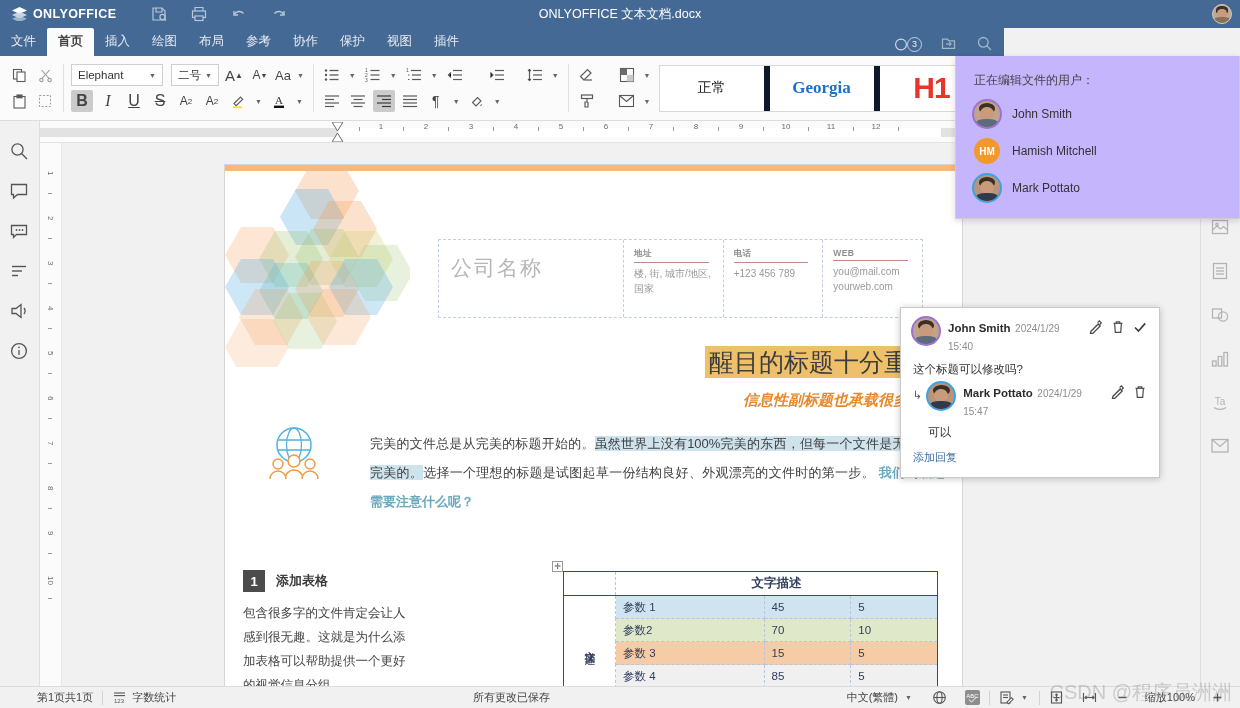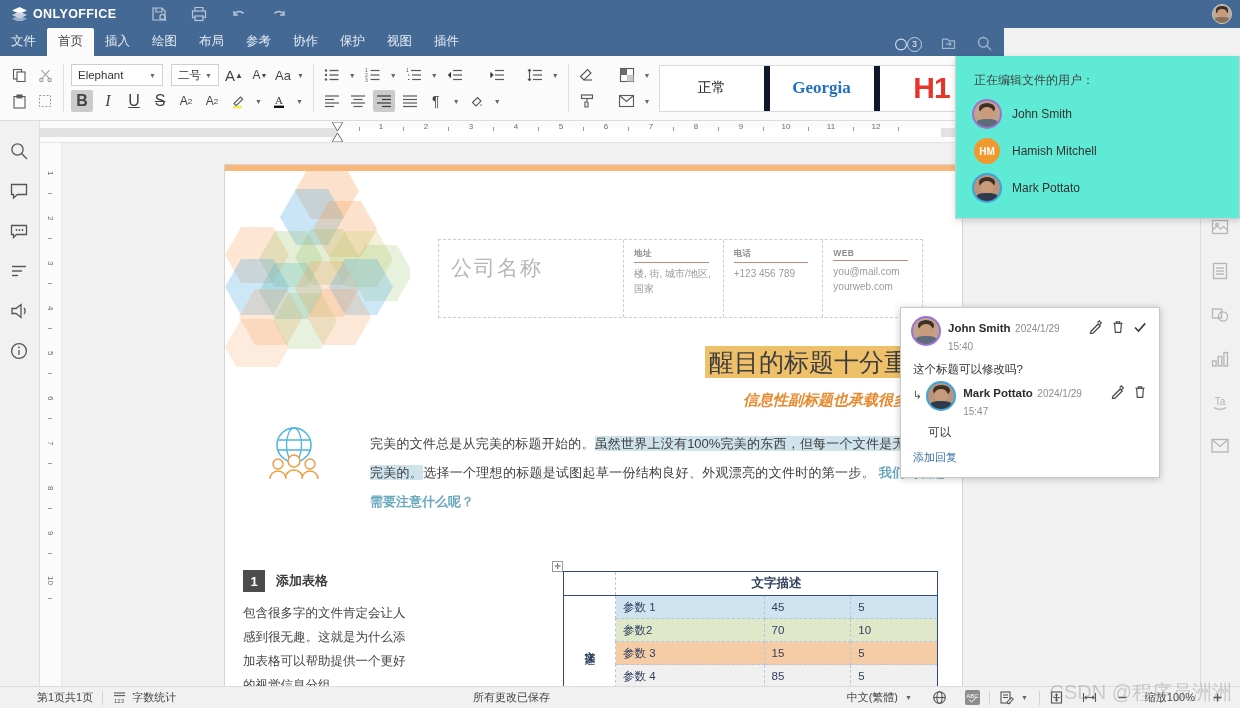--- a/index.html
+++ b/index.html
@@ -32,21 +32,21 @@
 
   
   .menubar {
     position: absolute; top: 28px; left: 0; width: 1004px; height: 28px;
     background: #446995; display: flex; align-items: flex-end;
   }
   .mtab {
     font-size: 12.5px; color: #e7ecf3; padding: 4px 11px 6px;
     cursor: pointer; line-height: 18px;
   }
-  .mtab.active { background: #fbfbfb; color: #444; font-weight: normal; border-radius: 2px 2px 0 0; }
+  .mtab.active { background: #fbfbfb; color: #444; font-weight: bold; border-radius: 2px 2px 0 0; }
   .menu-right { position: absolute; right: 10px; bottom: 3px; display: flex; align-items: center; gap: 18px; }
   .collab-badge {
     display: flex; align-items: center; color: #fff; font-size: 10px;
     opacity: .92; cursor: pointer; position: relative;
   }
   .collab-badge .cb-num {
     border: 1.2px solid #cfdae8; border-radius: 50%; width: 15px; height: 15px;
     display: flex; align-items: center; justify-content: center; font-size: 9px;
     margin-left: -5px; background: #446995;
   }
@@ -225,21 +225,21 @@
   .side-vert { writing-mode: vertical-rl; line-height: 15px; letter-spacing: 1px; }
   .td-num { }
   .row-blue td { background: #cfe3f0; }
   .row-green td { background: #dfe8c8; }
   .row-orange td { background: #f6cca6; }
   .row-grey td { background: #f0f0f0; }
 
   
   .collabpop {
     position: absolute; top: 56px; right: 0; width: 285px; height: 163px;
-    background: #5eead4; border: 1px solid #cfcfcf; border-top: none;
+    background: #c4b5fd; border: 1px solid #cfcfcf; border-top: none;
     box-shadow: 0 2px 6px rgba(0,0,0,.15); padding: 16px 18px; z-index: 40;
   }
   .cp-title { font-size: 12px; color: #444; margin-bottom: 12px; }
   .cp-row { display: flex; align-items: center; gap: 12px; margin-bottom: 11px; cursor: pointer; }
   .cp-av {
     width: 26px; height: 26px; border-radius: 50%; overflow: hidden; position: relative;
     display: flex; align-items: center; justify-content: center;
     font-size: 10px; font-weight: bold; color: #fff; flex: none;
   }
   .cp-name { font-size: 12px; color: #333; }
@@ -332,20 +332,21 @@
             <path d="M4 6v4h4"></path>
         </svg>
       </span>
       <span class="tb-ic">
         <svg width="18" height="18" viewBox="0 0 18 18" fill="none" stroke="#fff" stroke-width="1.4">
           <path d="M13.5 9.5C12 6 7 5.5 4.5 8.5"></path>
             <path d="M14 6v4h-4"></path>
         </svg>
       </span>
     </div>
+    <div class="doc-title">ONLYOFFICE 文本文档.docx</div>
     <div class="tb-right">
       <span class="avatar-top">
         <span class="face">
           <span class="hair"></span>
             <span class="skin"></span>
           <span class="body" style="background:#8b6f58"></span>
         </span>
       </span>
     </div>
   </div>

